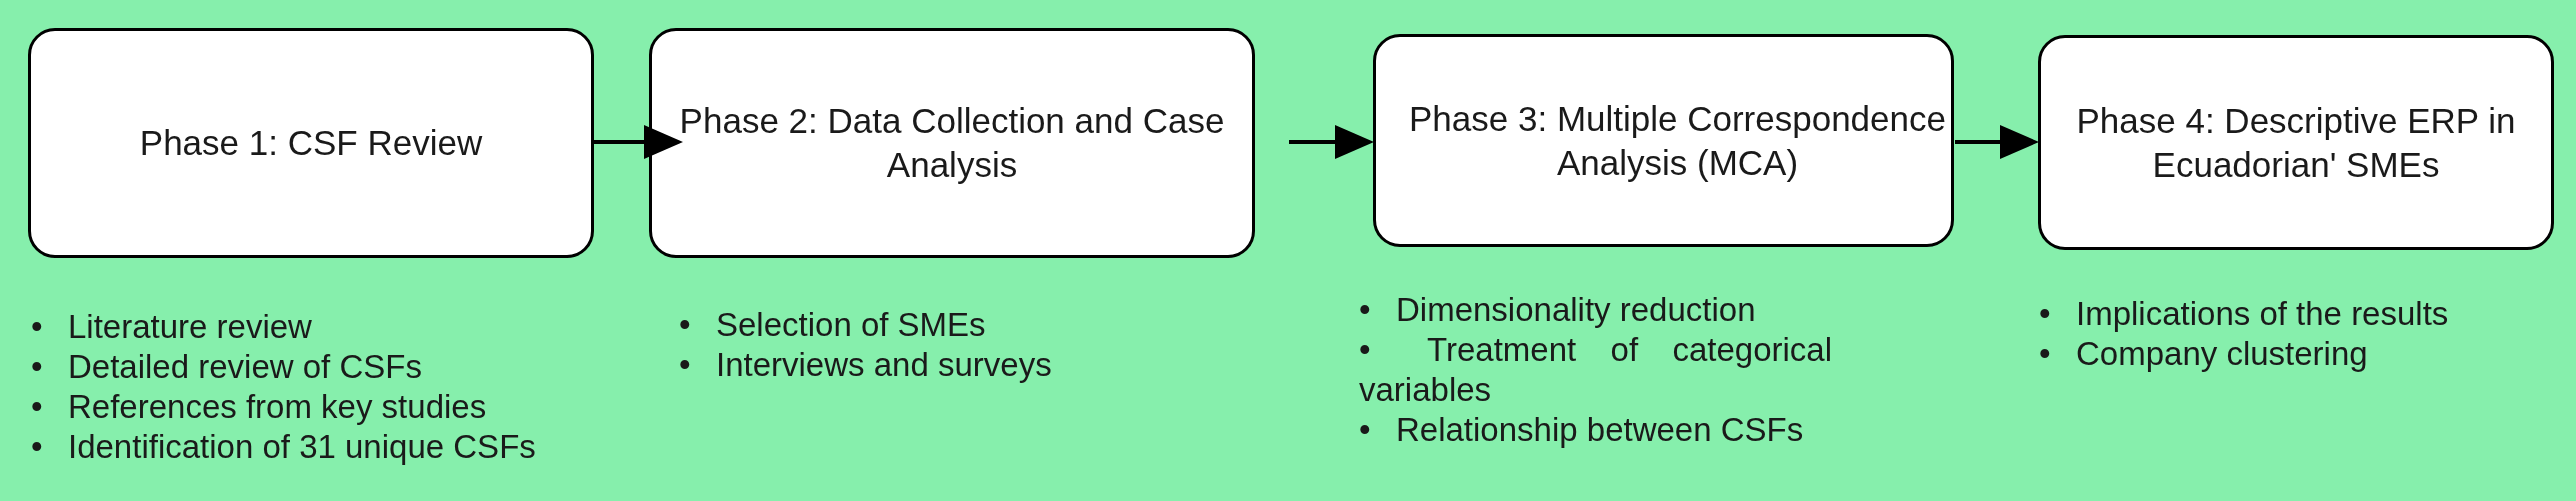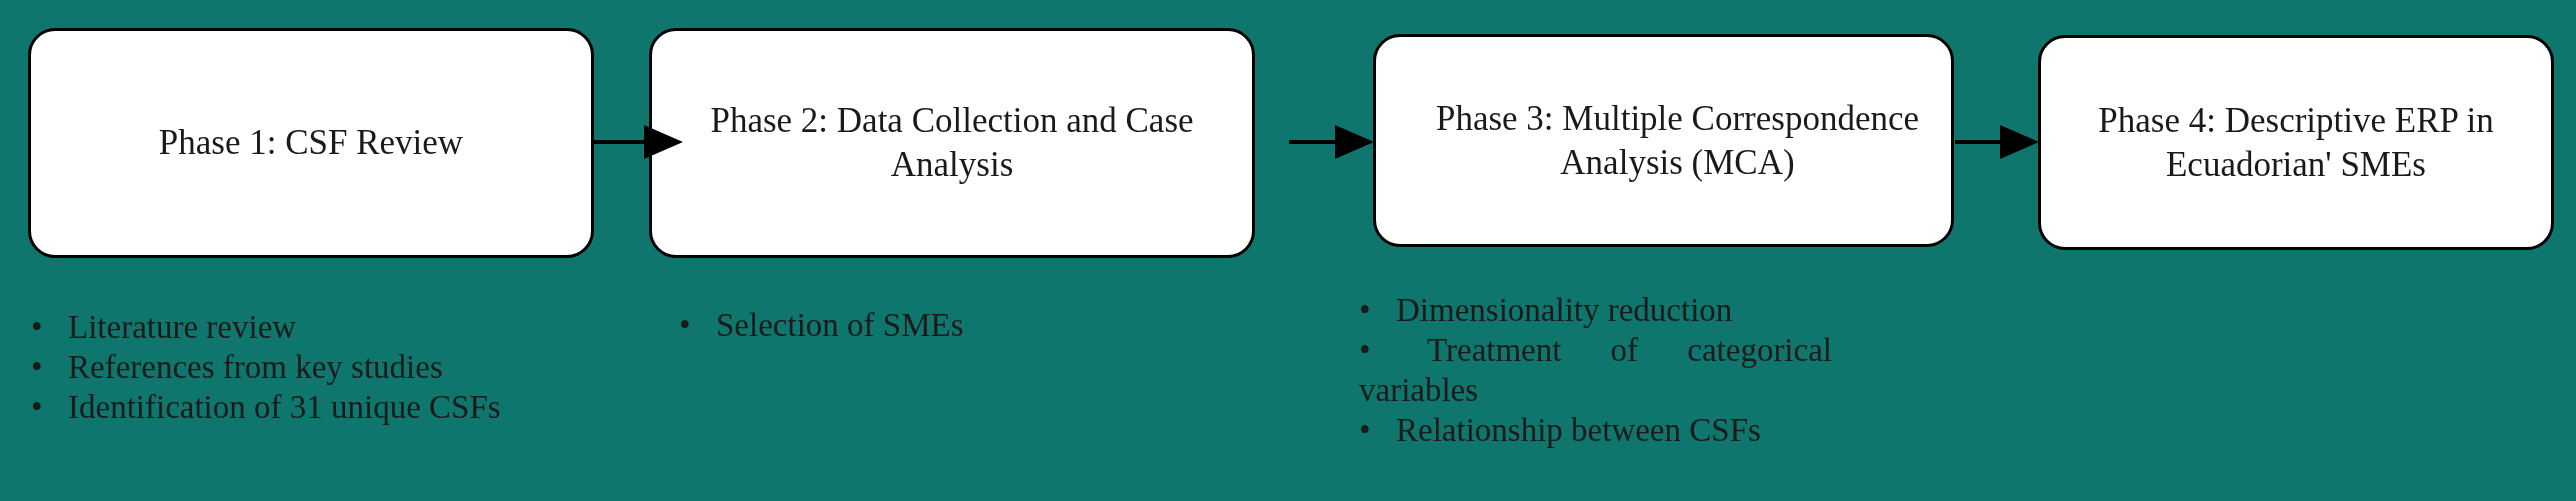--- a/index.html
+++ b/index.html
@@ -1,21 +1,21 @@
 <!DOCTYPE html>
 <html style="font-size:13.5px"><head>
 <meta charset="utf-8">
 <style>
   html, body { margin: 0; padding: 0; background: #ffffff; }
   #canvas {
     position: relative;
     width: 2576px;
     height: 501px;
-    background: #0f766e;
-    font-family: Liberation Serif, serif;
+    background: #86efac;
+    font-family: Liberation Sans, sans-serif;
     color: #1a1a1a;
     overflow: hidden;
   }
   .phase-box {
     position: absolute;
     box-sizing: border-box;
     border: 3.4px solid #000000;
     border-radius: 27px;
     background: #ffffff;
     display: flex;
@@ -101,29 +101,35 @@
     <div class="arrow-line"></div>
     <div class="arrow-head"></div>
   </div>
   <div class="arrow" id="arrow3">
     <div class="arrow-line"></div>
     <div class="arrow-head"></div>
   </div>
 
   <div class="bullet-list" id="list1">
     <div class="bullet-item"><span class="dot">•</span><span>Literature review</span></div>
+    <div class="bullet-item"><span class="dot">•</span><span>Detailed review of CSFs</span></div>
     <div class="bullet-item"><span class="dot">•</span><span>References from key studies</span></div>
     <div class="bullet-item"><span class="dot">•</span><span>Identification of 31 unique CSFs</span></div>
   </div>
 
   <div class="bullet-list" id="list2">
     <div class="bullet-item"><span class="dot">•</span><span>Selection of SMEs</span></div>
+    <div class="bullet-item"><span class="dot">•</span><span>Interviews and surveys</span></div>
   </div>
 
   <div class="bullet-list" id="list3">
     <div class="bullet-item"><span class="dot">•</span><span>Dimensionality reduction</span></div>
     <div class="bullet-item justified"><span class="dot">•</span><span>Treatment of categorical variables</span></div>
     <div class="bullet-item"><span class="dot">•</span><span>Relationship between CSFs</span></div>
   </div>
 
+  <div class="bullet-list" id="list4">
+    <div class="bullet-item"><span class="dot">•</span><span>Implications of the results</span></div>
+    <div class="bullet-item"><span class="dot">•</span><span>Company clustering</span></div>
+  </div>
 
 </div>
 
 
 </body></html>

